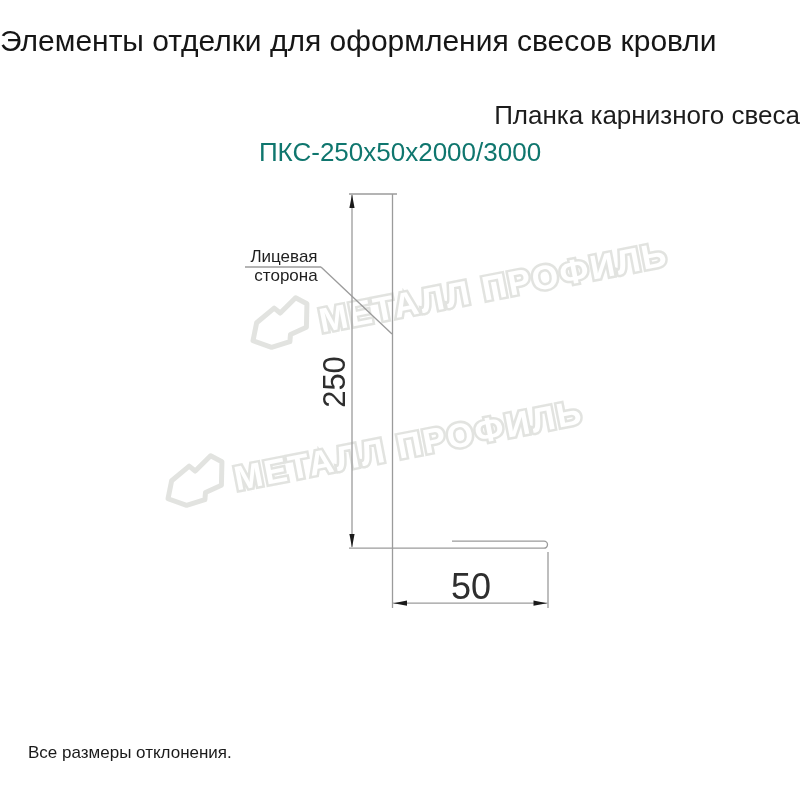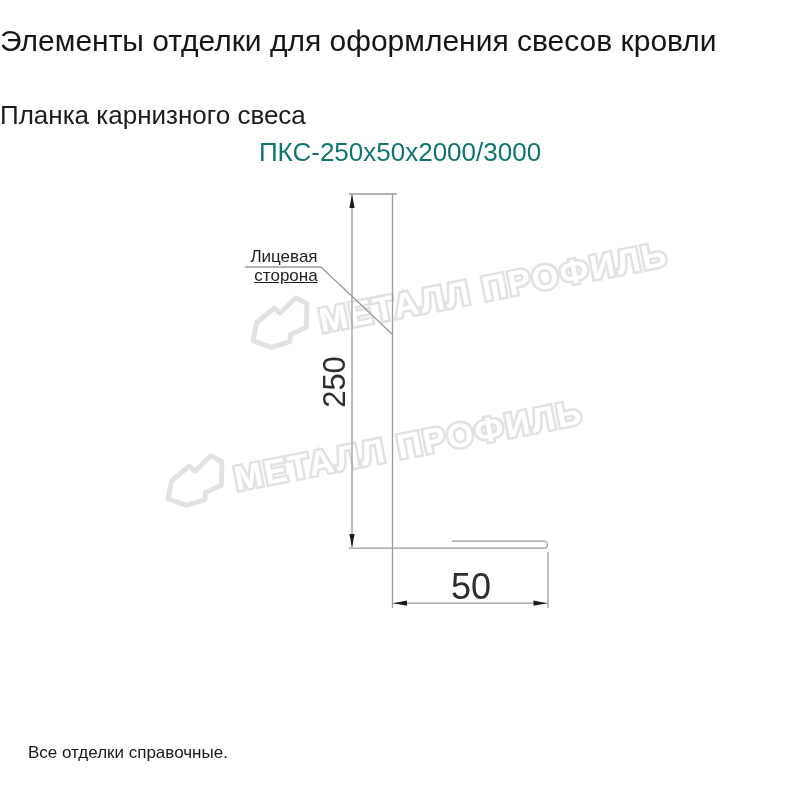--- a/index.html
+++ b/index.html
@@ -7,32 +7,32 @@
               font-family:"Liberation Sans", sans-serif; }
   .page { position:relative; width:800px; height:800px; background:#fff; }
 
   .title {
     position:absolute; top:24px; left:0; width:800px;
     text-align:left; font-size:30px; letter-spacing:0px;
     color:#161616; white-space:nowrap;
   }
   .subtitle {
     position:absolute; top:100px; left:0; width:800px;
-    text-align:left; font-size:26px; color:#1c1c1c; white-space:nowrap;
+    text-align:right; font-size:26px; color:#1c1c1c; white-space:nowrap;
   }
   .product-code {
     position:absolute; top:137px; left:0; width:800px;
     text-align:center; font-size:26px; color:#0f766e; white-space:nowrap;
   }
 
   .face-label {
     position:absolute; left:246px; top:247px; width:76px;
     font-size:17px; line-height:19px; color:#1f1f1f; text-align:center;
   }
-  .face-label .l2 { padding-left:4px;text-decoration:underline; }
+  .face-label .l2 { padding-left:4px; }
 
   svg.layer { position:absolute; left:0; top:0; width:800px; height:800px; }
 
   .footer {
     position:absolute; left:28px; top:742px;
     font-size:17px; line-height:21px; color:#1a1a1a;
   }
 </style>
 </head>
 <body>
@@ -87,16 +87,16 @@
       <text x="471" y="599" text-anchor="middle" font-size="36">50</text>
     </g>
   </svg>
 
   <div class="face-label">
     <div class="l1">Лицевая</div>
     <div class="l2">сторона</div>
   </div>
 
   <div class="footer">
-    <div>Все отделки справочные.</div>
+    <div>Все размеры отклонения.</div>
   </div>
 
 </div>
 
 </body></html>

